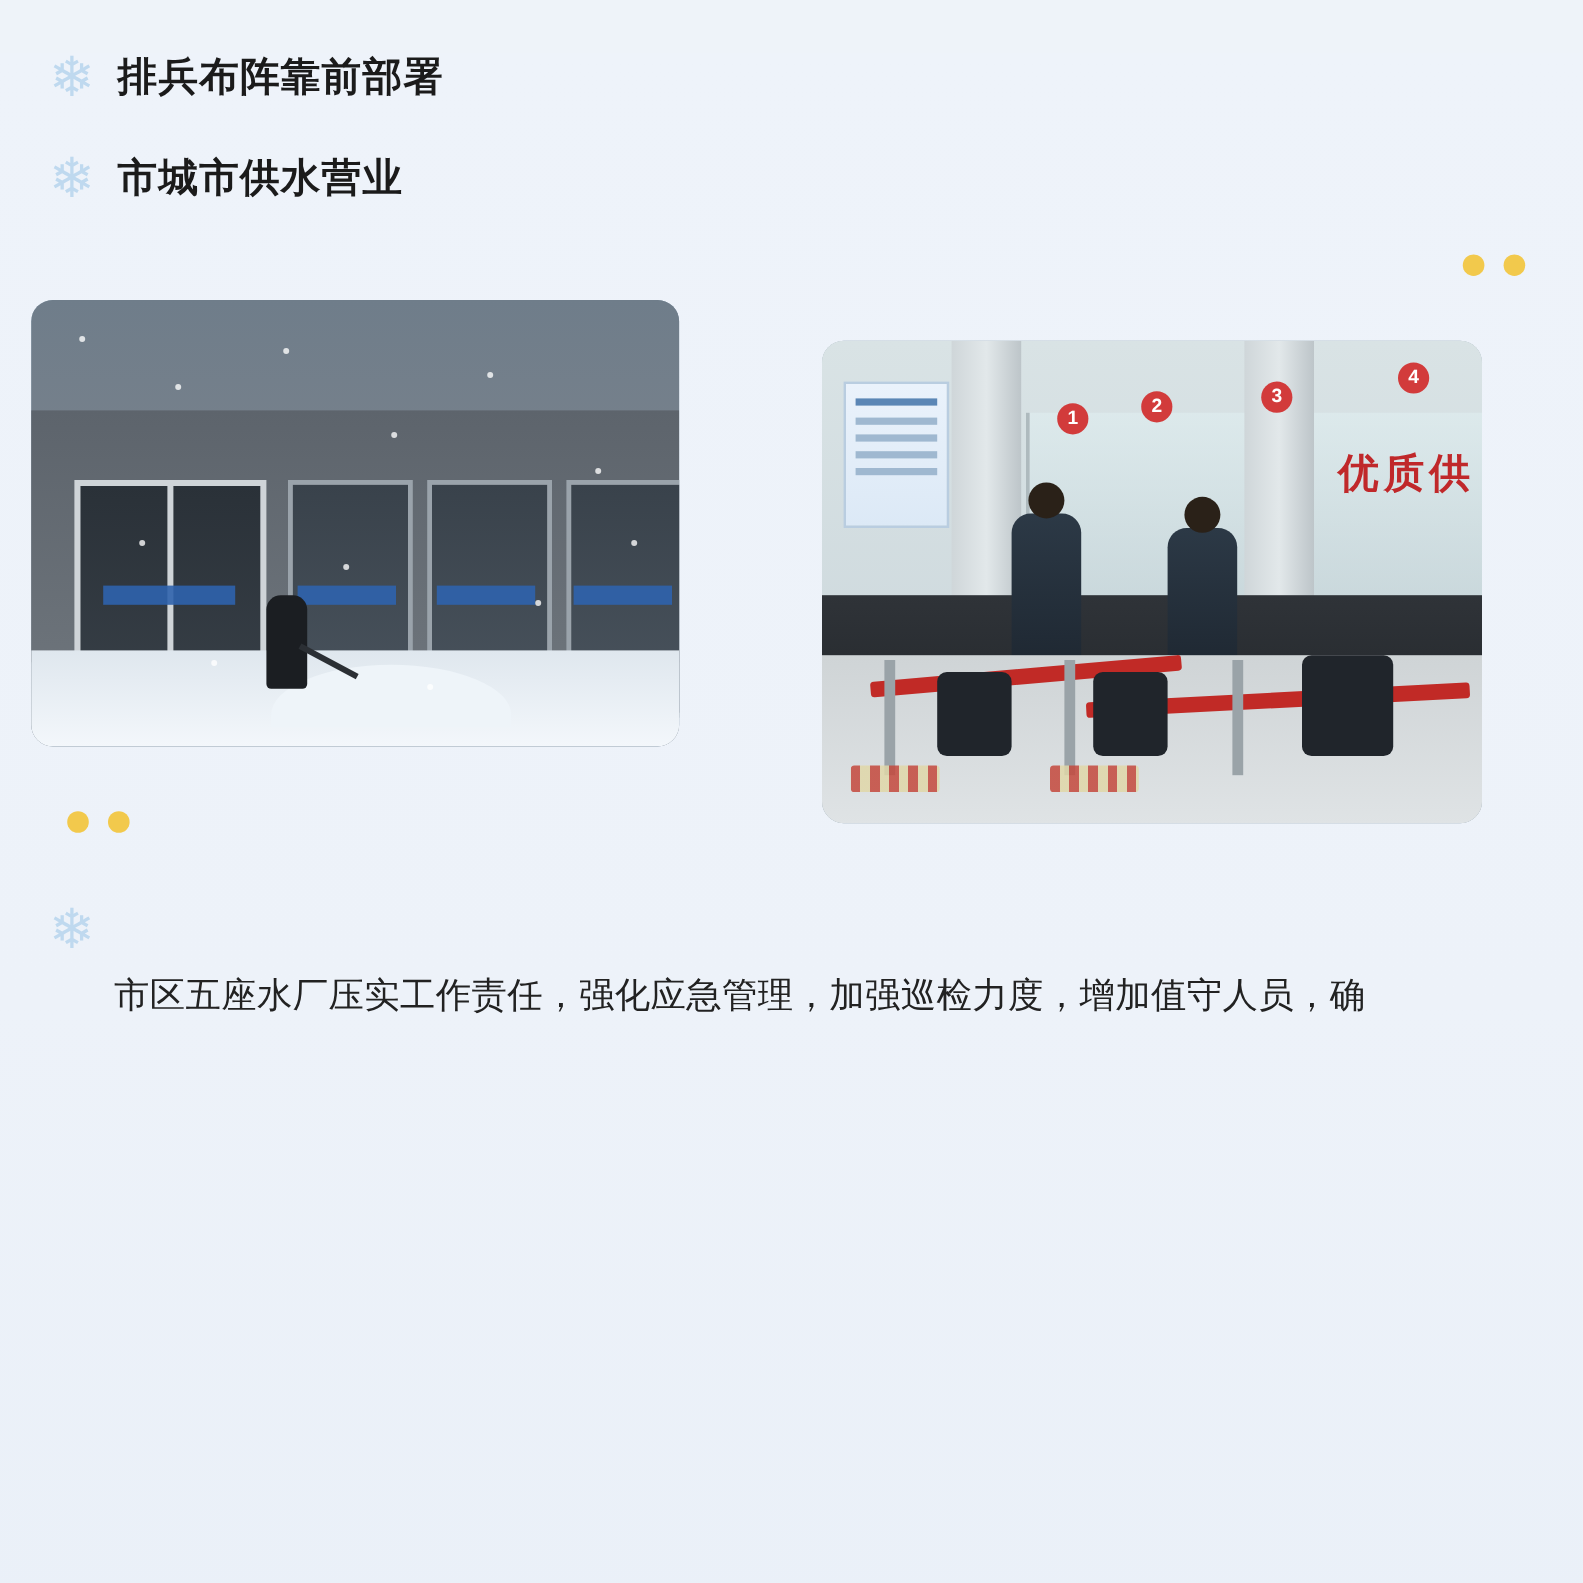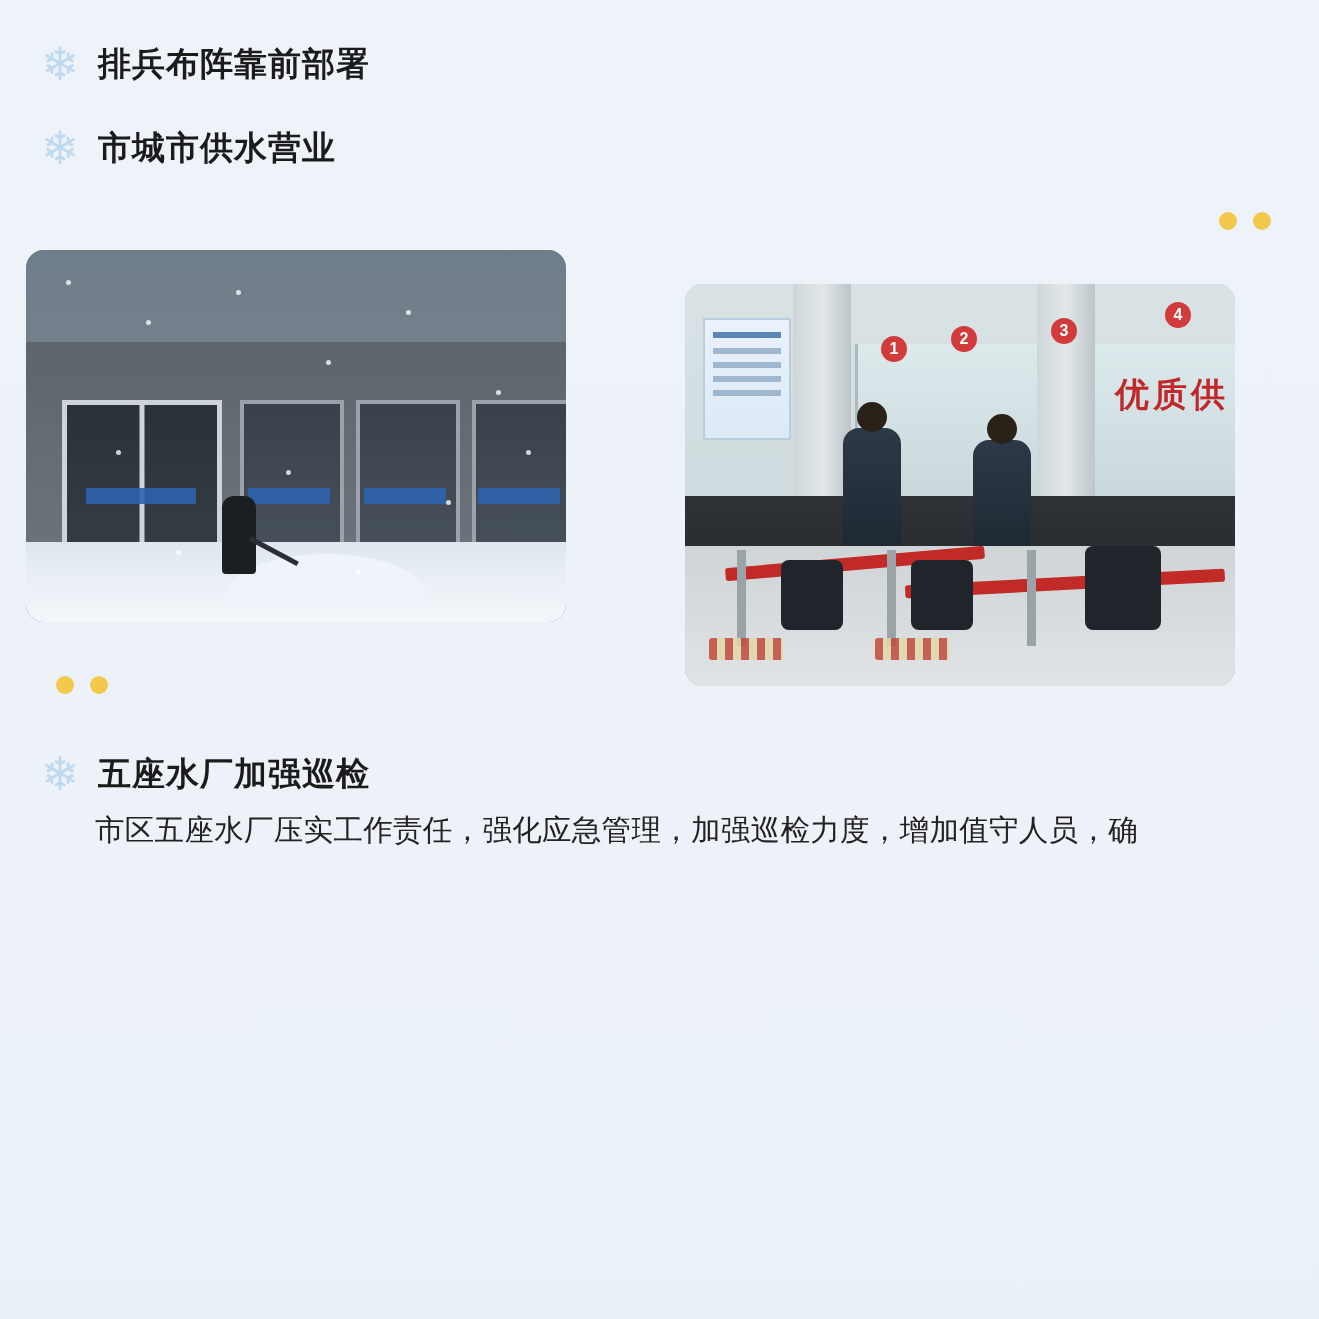--- a/index.html
+++ b/index.html
@@ -330,18 +330,17 @@
 
     <div class="dots dots-bottomleft">
       <span class="dot"></span>
       <span class="dot"></span>
     </div>
   </div>
 
   <div class="bottom-wrap">
     <div class="heading">
       <span class="snowflake">❄</span>
-      <span class="heading-text">五座水厂加强巡检</span>
     </div>
     <p class="para para-clip">市区五座水厂压实工作责任，强化应急管理，加强巡检力度，增加值守人员，确</p>
   </div>
 
 </div>
 
 </body></html>

